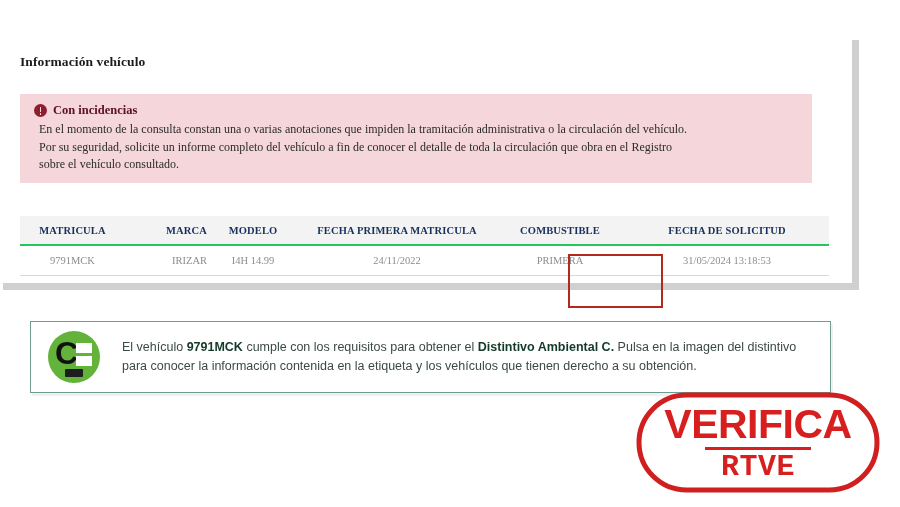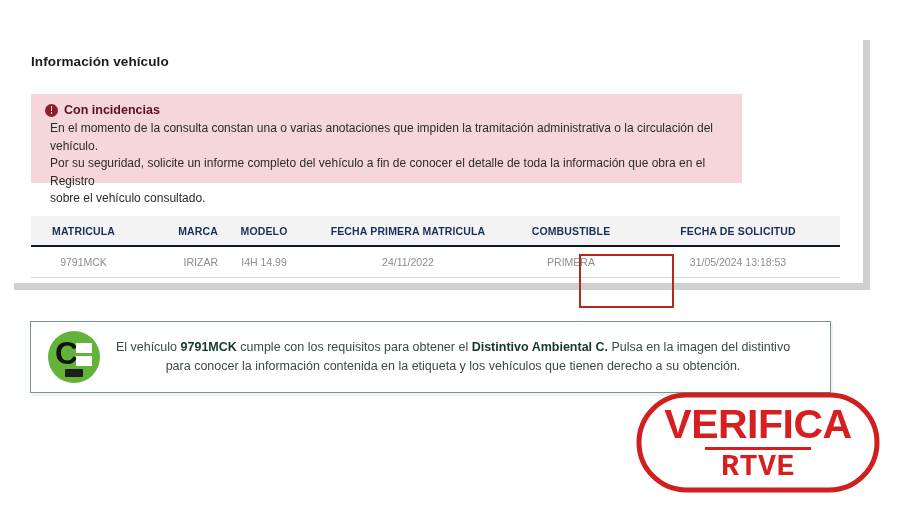--- a/index.html
+++ b/index.html
@@ -12,46 +12,47 @@
     height: 507px;
     position: relative;
     overflow: hidden;
     font-family: "Liberation Sans", sans-serif;
     color: #222222;
   }
 
   
   .main-card {
     position: absolute;
-    left: 14px;
+    left: 3px;
     top: 40px;
     width: 856px;
     height: 250px;
     background: #ffffff;
     box-sizing: border-box;
     border-right: 7px solid #d0d0d0;
     border-bottom: 7px solid #d0d0d0;
+    font-family: Liberation Serif, serif;
   }
 
   .section-title {
     position: absolute;
     left: 17px;
     top: 14px;
     font-size: 13.5px;
     font-weight: bold;
     color: #1b1b1b;
     letter-spacing: 0.1px;
   }
 
   
   .alert {
     position: absolute;
     left: 17px;
     top: 54px;
-    width: 711px;
+    width: 792px;
     height: 89px;
     background: #f5d6da;
     box-sizing: border-box;
     padding: 9px 14px 0 14px;
   }
   .alert-head {
     display: flex;
     align-items: center;
     gap: 6px;
     margin-bottom: 3px;
@@ -102,21 +103,21 @@
     width: 809px;
     border-collapse: collapse;
     table-layout: fixed;
   }
   .vtable th {
     font-size: 10.5px;
     font-weight: bold;
     color: #16305c;
     letter-spacing: 0.15px;
     background: #f3f3f3;
-    border-bottom: 2px solid #0f172a;
+    border-bottom: 2px solid #22c55e;
     padding: 9px 0 8px 0;
     text-align: center;
   }
   .vtable td {
     font-size: 10.5px;
     color: #8d8d8d;
     border-bottom: 1px solid #d8d8d8;
     padding: 9px 0 9px 0;
     text-align: center;
     background: #ffffff;
@@ -192,26 +193,25 @@
   .eco-badge .plate-small {
     position: absolute;
     left: 17px;
     top: 38px;
     width: 18px;
     height: 8px;
     background: #1d1d1d;
     border-radius: 1px;
   }
   .eco-text {
-    margin-left: 3px;
+    margin-left: 22px;
     font-size: 12.5px;
     line-height: 19px;
     color: #3b4a44;
     max-width: 700px;
-    text-align: center;
   }
   .eco-text b { color: #143a2a; }
 
   
   .stamp {
     position: absolute;
     left: 636px;
     top: 392px;
     width: 244px;
     height: 101px;
@@ -259,21 +259,21 @@
 
   <div class="section-title">Información vehículo</div>
 
   <div class="alert">
     <div class="alert-head">
       <span class="alert-icon"></span>
       <span class="alert-title">Con incidencias</span>
     </div>
     <div class="alert-body">
       <div>En el momento de la consulta constan una o varias anotaciones que impiden la tramitación administrativa o la circulación del vehículo.</div>
-      <div>Por su seguridad, solicite un informe completo del vehículo a fin de conocer el detalle de toda la información que obra en el Registro</div>
+      <div>Por su seguridad, solicite un informe completo del vehículo a fin de conocer el detalle de toda la circulación que obra en el Registro</div>
       <div>sobre el vehículo consultado.</div>
     </div>
   </div>
 
   <table class="vtable">
     <thead>
       <tr>
         <th class="col-matricula">MATRICULA</th>
         <th class="col-marca">MARCA</th>
         <th class="col-modelo">MODELO</th>

